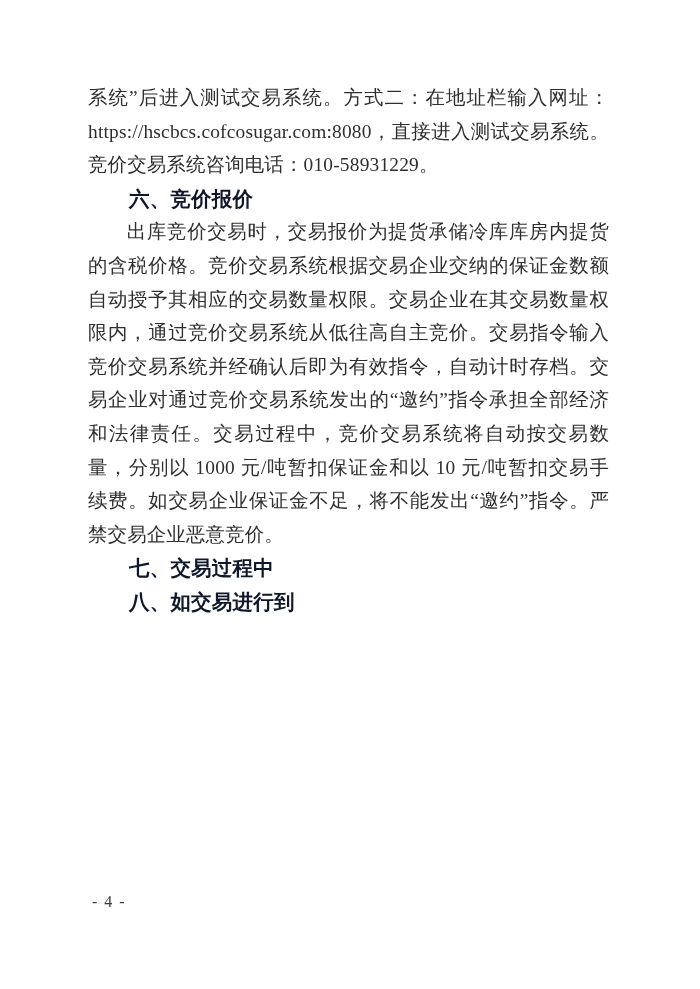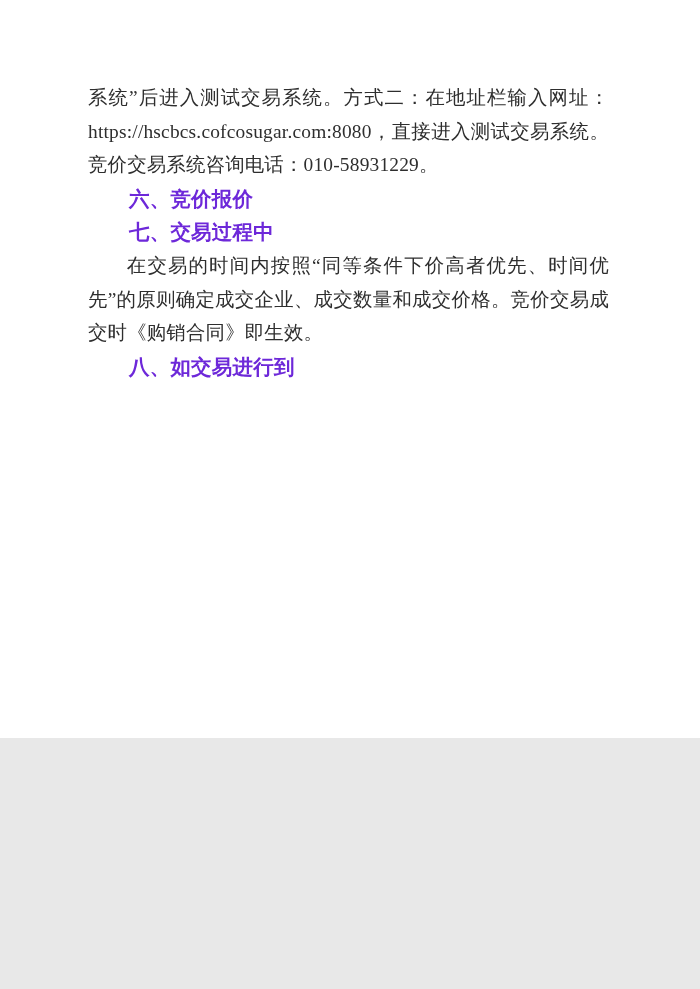--- a/index.html
+++ b/index.html
@@ -3,21 +3,21 @@
 <meta charset="utf-8">
 <style>
   html, body {
     margin: 0;
     padding: 0;
     background: #e8e8e8;
   }
   .page {
     position: relative;
     width: 700px;
-    height: 738px;
+    height: 989px;
     background: #ffffff;
     overflow: hidden;
     font-family: "Liberation Serif", "DejaVu Serif", serif;
     color: #2e2e2e;
   }
   .content {
     position: absolute;
     left: 88px;
     top: 81px;
     width: 521px;
@@ -38,21 +38,21 @@
   p.noindent {
     text-indent: 0;
   }
   h2.hd {
     font-family: "Liberation Sans", "DejaVu Sans", sans-serif;
     font-weight: 700;
     font-size: 20.5px;
     line-height: 33.6px;
     text-indent: 2em;
     text-align: left;
-    color: #6d28d9;
+    color: #0f172a;
     margin: 0;
   }
   .pagenum {
     position: absolute;
     left: 92px;
     top: 893px;
     font-size: 16px;
     letter-spacing: 1.5px;
     color: #3a3a3a;
     font-family: "Liberation Serif", "DejaVu Serif", serif;
@@ -61,24 +61,24 @@
 </head>
 <body>
 
 <div class="page">
   <div class="content">
 
     <p class="blk body noindent">系统”后进入测试交易系统。方式二：在地址栏输入网址：https://hscbcs.cofcosugar.com:8080，直接进入测试交易系统。竞价交易系统咨询电话：010-58931229。</p>
 
     <h2 class="blk hd">六、竞价报价</h2>
 
+    <p class="blk body">出库竞价交易时，交易报价为提货承储冷库库房内提货的含税价格。竞价交易系统根据交易企业交纳的保证金数额自动授予其相应的交易数量权限。交易企业在其交易数量权限内，通过竞价交易系统从低往高自主竞价。交易指令输入竞价交易系统并经确认后即为有效指令，自动计时存档。交易企业对通过竞价交易系统发出的“邀约”指令承担全部经济和法律责任。交易过程中，竞价交易系统将自动按交易数量，分别以 1000 元/吨暂扣保证金和以 10 元/吨暂扣交易手续费。如交易企业保证金不足，将不能发出“邀约”指令。严禁交易企业恶意竞价。</p>
 
     <h2 class="blk hd">七、交易过程中</h2>
 
-    <p class="blk body">在交易的时间内按照“同等条件下价高者优先、时间优先”的原则确定成交企业、成交数量和成交价格。竞价交易成交时《购销合同》即生效。</p>
 
 
     <h2 class="blk hd">八、如交易进行到</h2>
 
   </div>
 
   <div class="pagenum">- 4 -</div>
 </div>
 
 </body></html>

